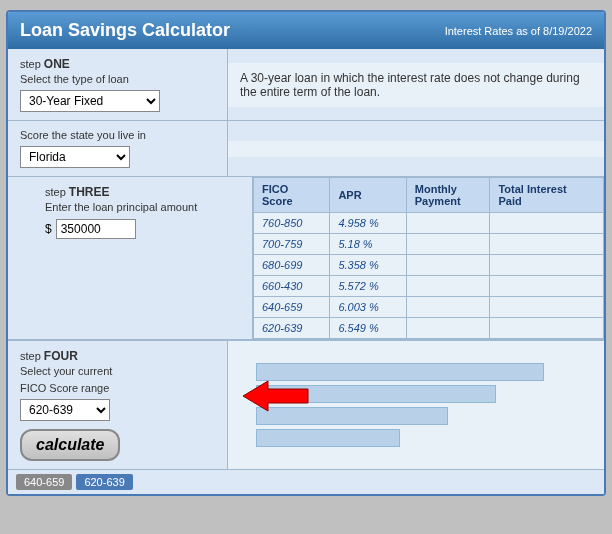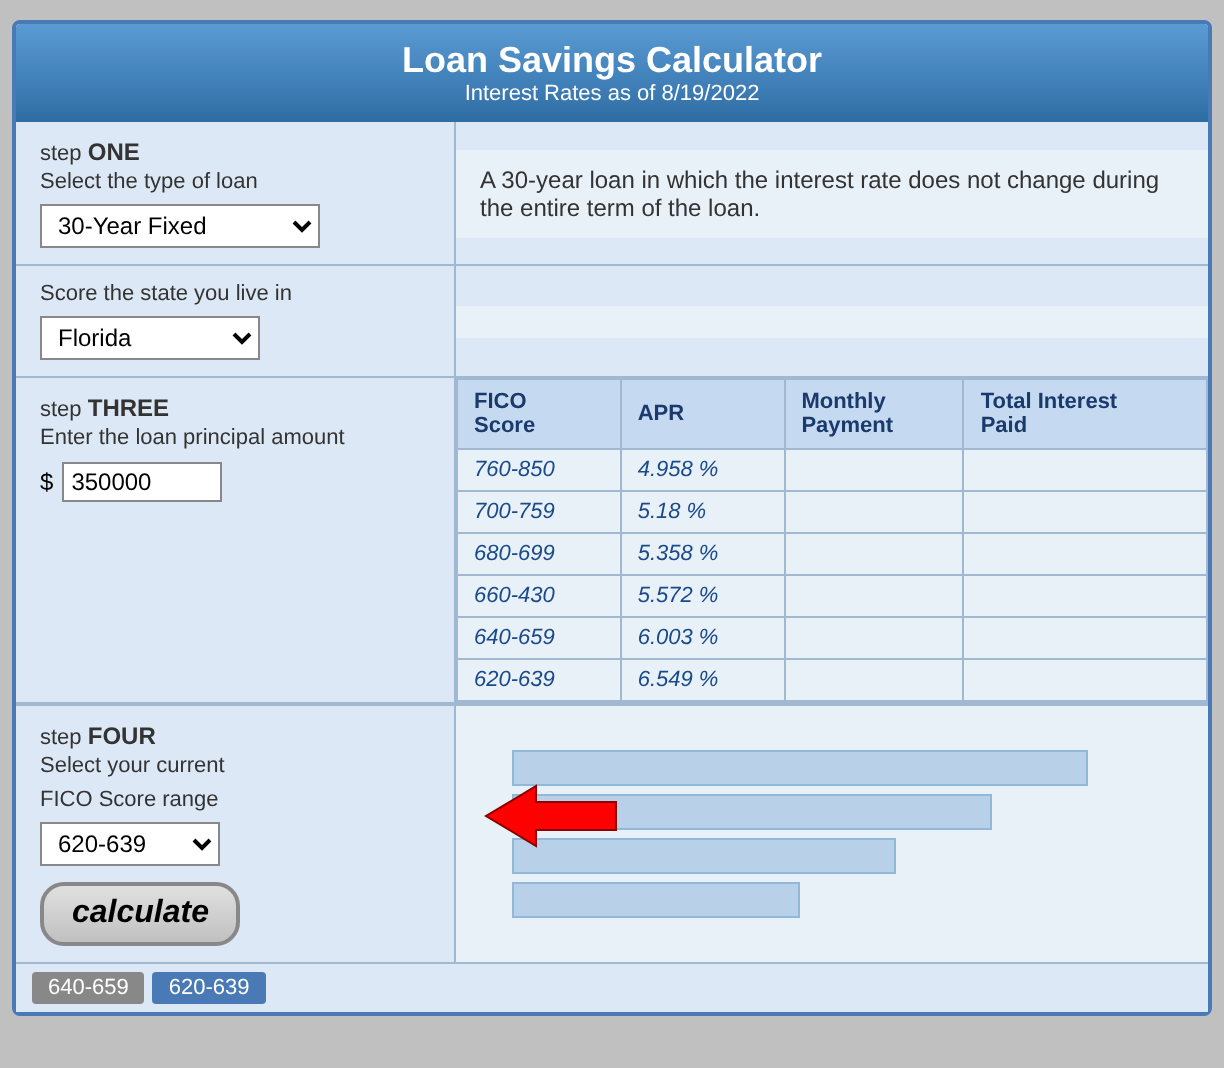--- a/index.html
+++ b/index.html
@@ -19,21 +19,20 @@
       border-radius: 4px;
     }
     .header {
       background: linear-gradient(to bottom, #5b9bd5, #2e6da4);
       color: white;
       padding: 8px 12px;
       display: flex;
       justify-content: space-between;
       align-items: center;
       border-radius: 2px 2px 0 0;
-      flex-direction: column;
     }
     .header-title {
       font-size: 18px;
       font-weight: bold;
     }
     .header-subtitle {
       font-size: 11px;
     }
     .row1 {
       display: flex;
@@ -81,20 +80,21 @@
     }
     .state-select {
       width: 110px;
     }
     .fico-select {
       width: 90px;
     }
     .step3-section {
       display: flex;
       border-bottom: 1px solid #a0b8d0;
+      padding-left: 25px;
     }
     .step3-left {
       width: 220px;
       min-width: 220px;
       padding: 8px 12px;
       border-right: 1px solid #a0b8d0;
       background: #dce8f5;
     }
     .amount-input-row {
       display: flex;

